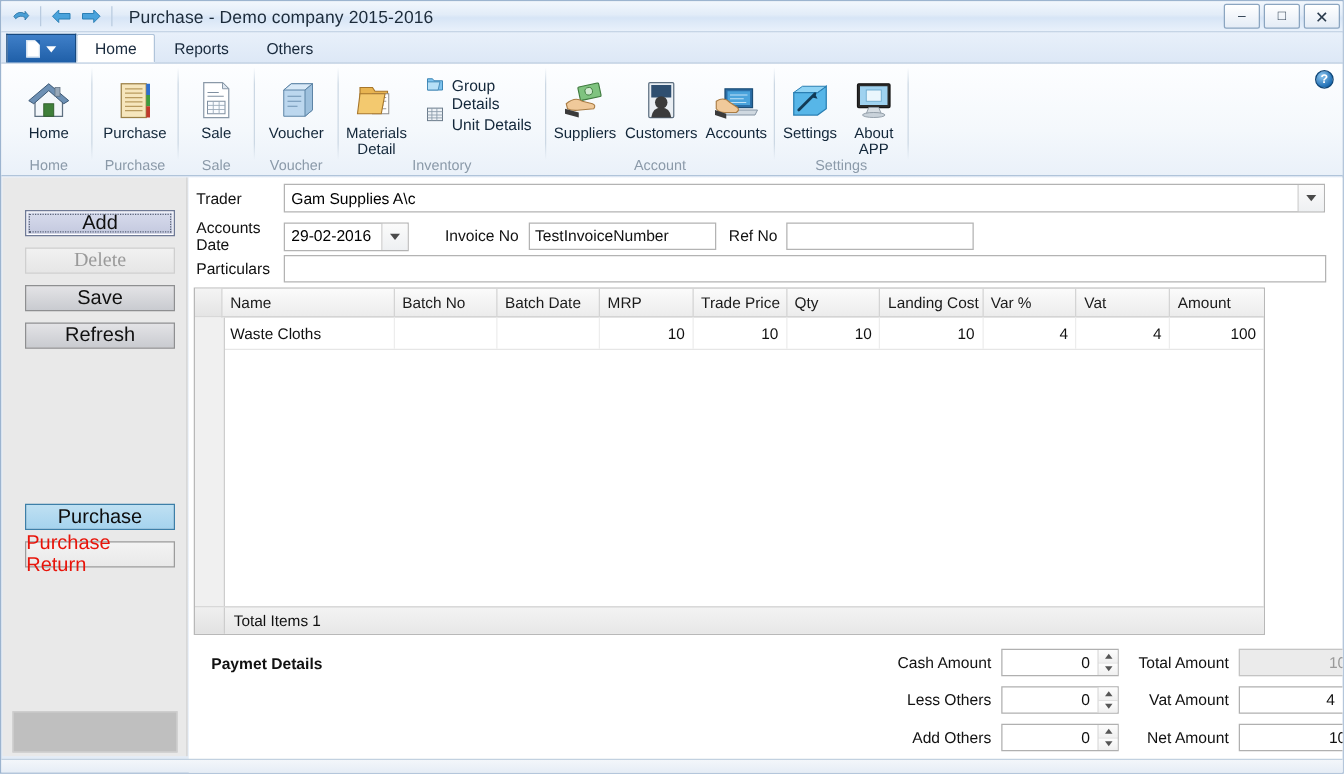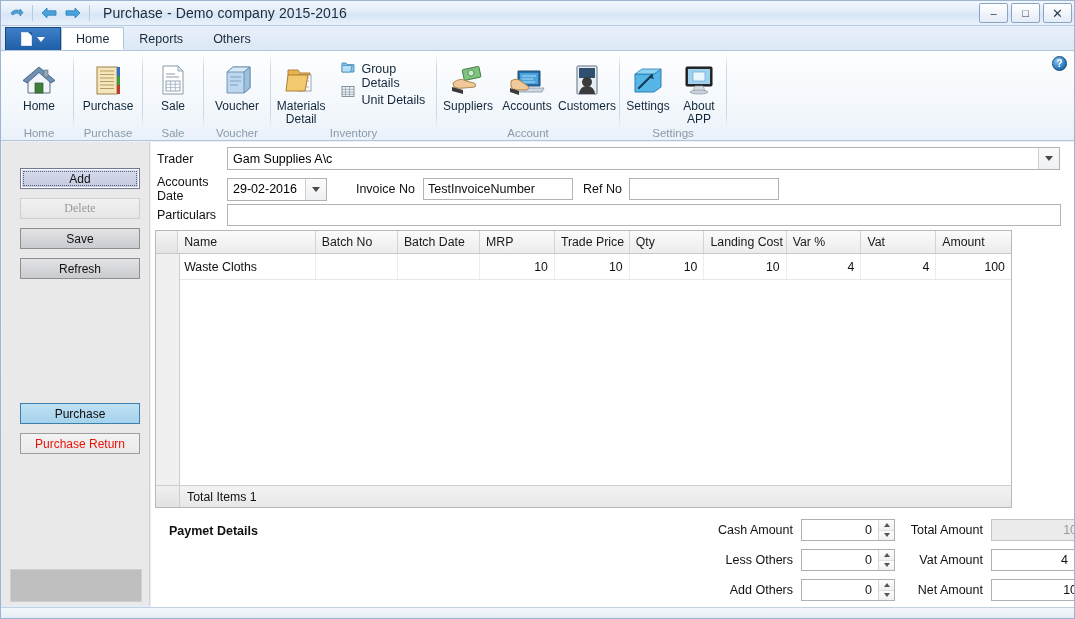--- a/index.html
+++ b/index.html
@@ -127,21 +127,21 @@
 
   
   .leftpanel{
     position:absolute; left:1px; top:141px; width:148px; height:463px;
     background:#e9e9e9;
     border-right:1px solid #d2d2d2;
   }
   .lp-btn{
     position:absolute; left:18px; width:120px; height:21px;
     display:flex;align-items:center;justify-content:center;
-    font-size:12px; cursor:default;
+    font-size:16px; cursor:default;
     border:1px solid #8e8f91;
     background:linear-gradient(#e3e3e6,#c9cbd0);
     color:#101010;
   }
   .lp-btn.add{
     top:26px;
     background:linear-gradient(#d8dced,#c3c8de);
     border:1px solid #6f7a96;
     box-shadow:inset 0 0 0 1px #ffffff;
   }
@@ -466,47 +466,47 @@
             <div class="ic">
               <svg width="36" height="34" viewBox="0 0 36 34">
                 <rect x="13" y="5" width="17" height="11" rx="1" fill="#7fc37f" stroke="#3f7a3f" stroke-width=".9" transform="rotate(-12 21 10)"></rect>
                 <circle cx="21" cy="10" r="3" fill="#cfe9cf" stroke="#3f7a3f" stroke-width=".7" transform="rotate(-12 21 10)"></circle>
                 <path d="M3 20 Q10 14 16 18 L24 20 Q27 21 25 24 L14 25 Q8 26 4 24 Z" fill="#f0c99a" stroke="#a97c44" stroke-width=".9"></path>
                 <path d="M2 24 L13 27 L13 31 L2 28 Z" fill="#3a3a3a"></path>
               </svg>
             </div>
             <div class="lb">Suppliers</div>
           </div>
+          <div class="bigbtn" style="width:62px;">
+            <div class="ic">
+              <svg width="32" height="34" viewBox="0 0 32 34">
+                <rect x="6" y="3" width="20" height="28" rx="1" fill="#e9eef3" stroke="#5d6f80" stroke-width="1"></rect>
+                <rect x="8" y="5" width="16" height="10" fill="#2f4f70"></rect>
+                <circle cx="16" cy="19" r="5" fill="#3b3b3b"></circle>
+                <path d="M8 31 Q9 23 16 23 Q23 23 24 31 Z" fill="#3b3b3b"></path>
+              </svg>
+            </div>
+            <div class="lb">Customers</div>
+          </div>
           <div class="bigbtn" style="width:58px;">
             <div class="ic">
               <svg width="36" height="34" viewBox="0 0 36 34">
                 <path d="M9 8 H31 V23 H9 Z" fill="#2b6fa8" stroke="#1d4e77" stroke-width="1"></path>
                 <path d="M11 10 H29 V21 H11 Z" fill="#4aa3dc"></path>
                 <g stroke="#bfe2f7" stroke-width=".9">
                     <line x1="13" y1="13" x2="27" y2="13"></line>
                     <line x1="13" y1="16" x2="24" y2="16"></line>
                     <line x1="13" y1="19" x2="26" y2="19"></line>
                   </g>
                 <path d="M5 25 H35 L33 29 H7 Z" fill="#cfd8e0" stroke="#8494a4" stroke-width=".8"></path>
                 <path d="M2 18 Q8 14 13 19 L19 23 Q21 25 18 27 L9 27 Q4 27 2 24 Z" fill="#f0c99a" stroke="#a97c44" stroke-width=".9"></path>
                 <path d="M1 25 L10 28 L10 32 L1 29 Z" fill="#3a3a3a"></path>
               </svg>
             </div>
             <div class="lb">Accounts</div>
-          </div>
-          <div class="bigbtn" style="width:62px;">
-            <div class="ic">
-              <svg width="32" height="34" viewBox="0 0 32 34">
-                <rect x="6" y="3" width="20" height="28" rx="1" fill="#e9eef3" stroke="#5d6f80" stroke-width="1"></rect>
-                <rect x="8" y="5" width="16" height="10" fill="#2f4f70"></rect>
-                <circle cx="16" cy="19" r="5" fill="#3b3b3b"></circle>
-                <path d="M8 31 Q9 23 16 23 Q23 23 24 31 Z" fill="#3b3b3b"></path>
-              </svg>
-            </div>
-            <div class="lb">Customers</div>
           </div>
         </div>
         <div class="rgroup-label">Account</div>
       </div>
       <div class="rsep"></div>
 
       <div class="rgroup" style="width:106px;">
         <div class="rgroup-items">
           <div class="bigbtn" style="width:52px;">
             <div class="ic">

